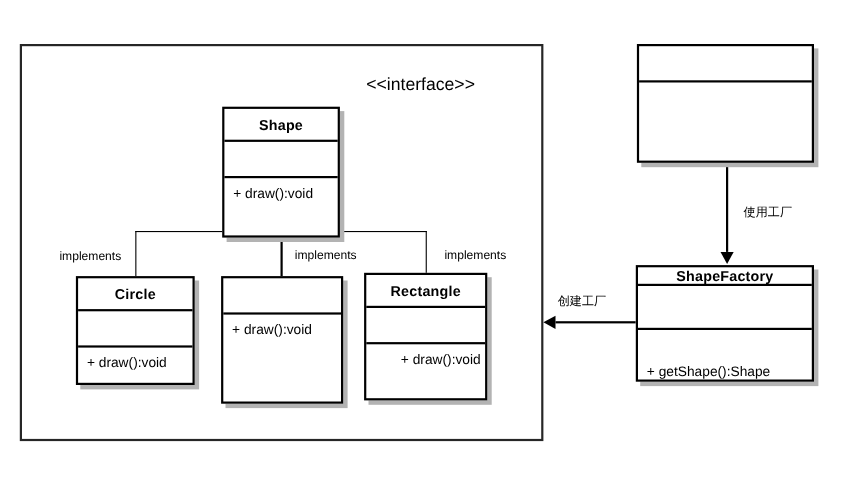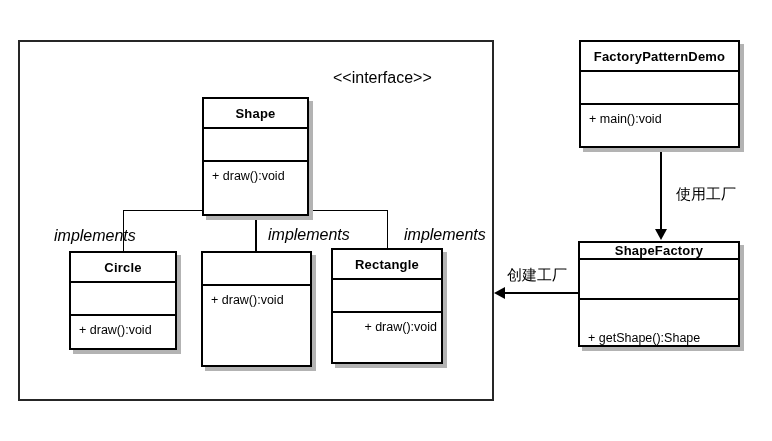--- a/index.html
+++ b/index.html
@@ -81,23 +81,23 @@
     border-top: 6px solid transparent;
     border-bottom: 6px solid transparent;
     border-right: 11px solid #000000;
   }
   
   .lbl {
     position: absolute;
     white-space: nowrap;
     z-index: 2;
   }
-  .lbl-impl { font-size: 16px; font-style: italic; }
+  .lbl-impl { font-size: 11px; }
   .lbl-stereotype { font-size: 16px; }
-  .lbl-cjk { font-size: 15px; }
+  .lbl-cjk { font-size: 11px; }
 </style>
 </head>
 <body>
 
 <div id="stage">
 
   <div class="outer-rect"></div>
 
   <div class="cls" style="left:202px; top:57px; width:107px; height:119px;margin-top:40px;">
     <div class="cls-title">Shape</div>
@@ -118,23 +118,21 @@
     <div class="cls-methods">+ draw():void</div>
   </div>
 
   <div class="cls" style="left:331px; top:248px; width:112px; height:116px;text-align:right;">
     <div class="cls-title">Rectangle</div>
     <div class="cls-fields"></div>
     <div class="cls-methods">+ draw():void</div>
   </div>
 
   <div class="cls" style="left:579px; top:40px; width:161px; height:108px;">
-    <div class="cls-title">FactoryPatternDemo</div>
     <div class="cls-fields"></div>
-    <div class="cls-methods">+ main():void</div>
   </div>
 
   <div class="cls" style="left:578px; top:241px; width:162px; height:106px;gap:24px;">
     <div class="cls-title">ShapeFactory</div>
     <div class="cls-fields"></div>
     <div class="cls-methods">+ getShape():Shape</div>
   </div>
 
   <div class="line" style="left:123px; top:210px; width:265px; height:1px;"></div>
 

